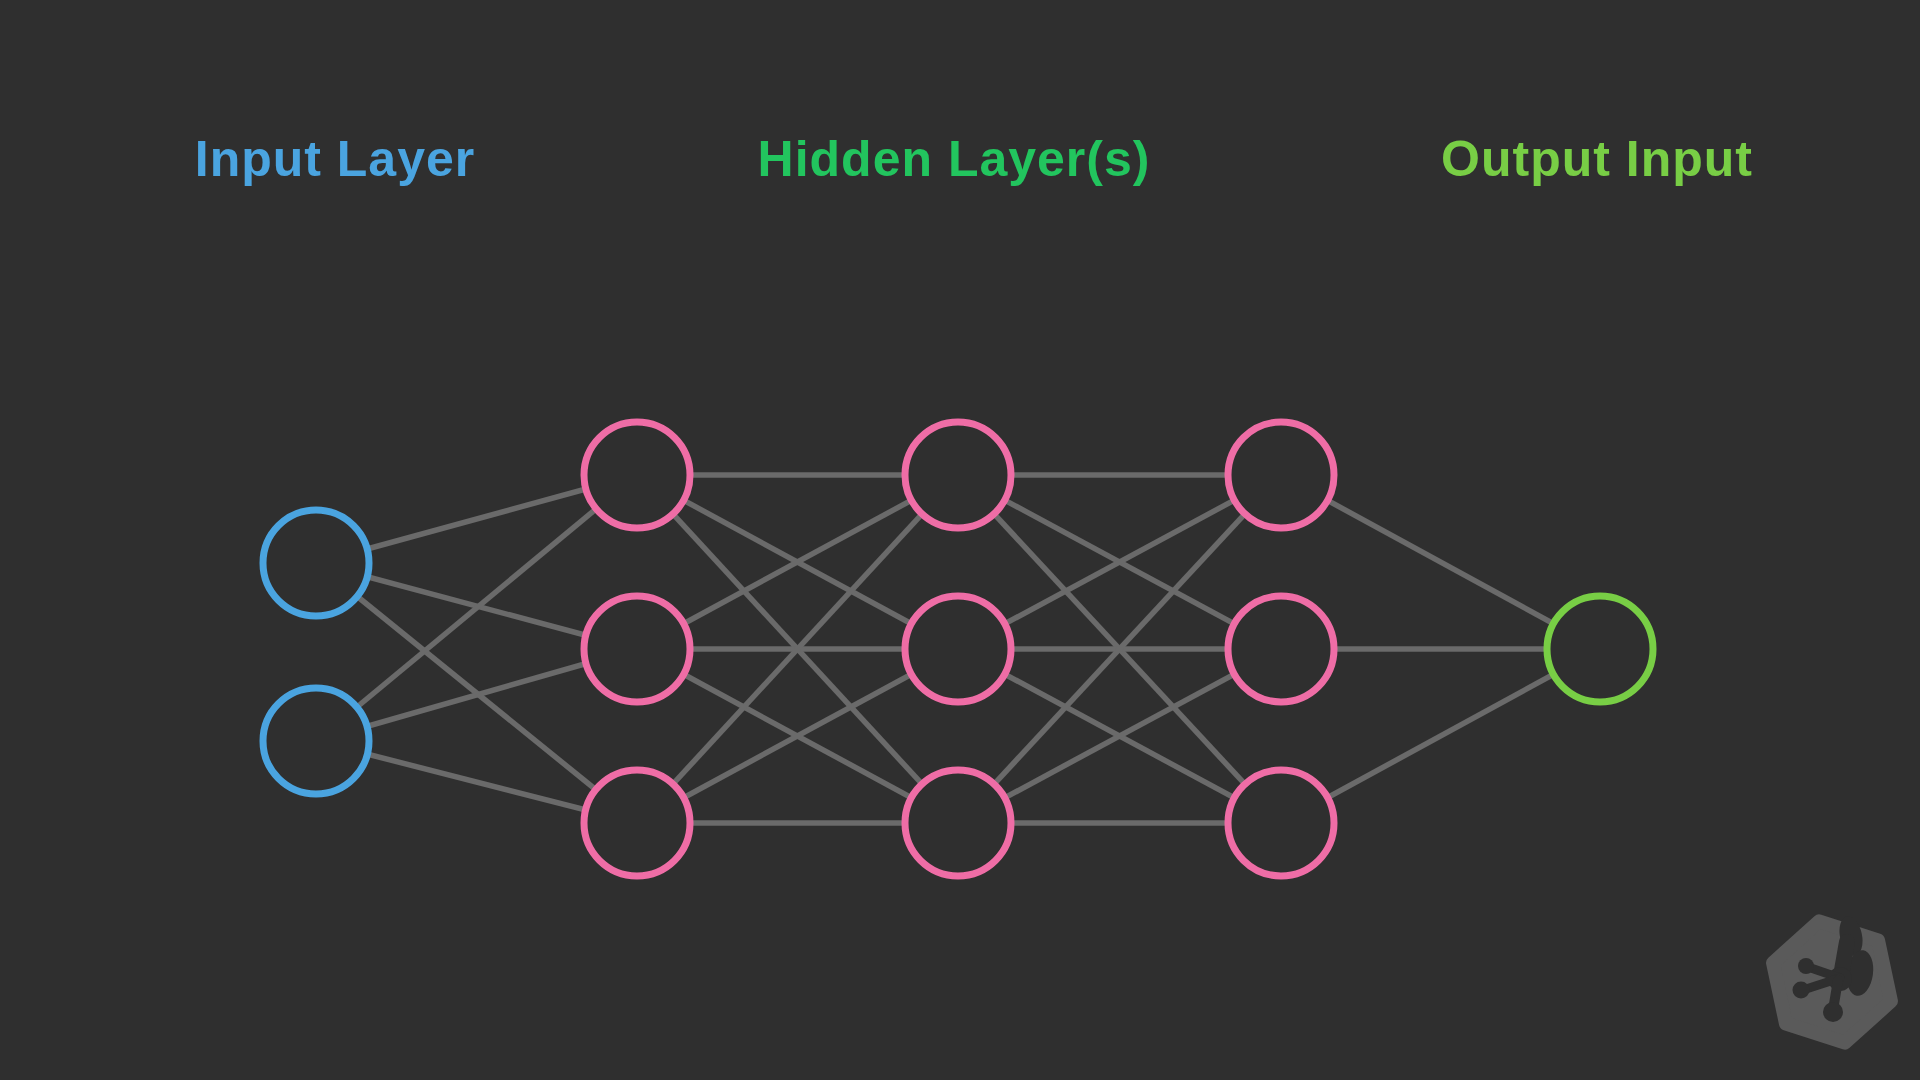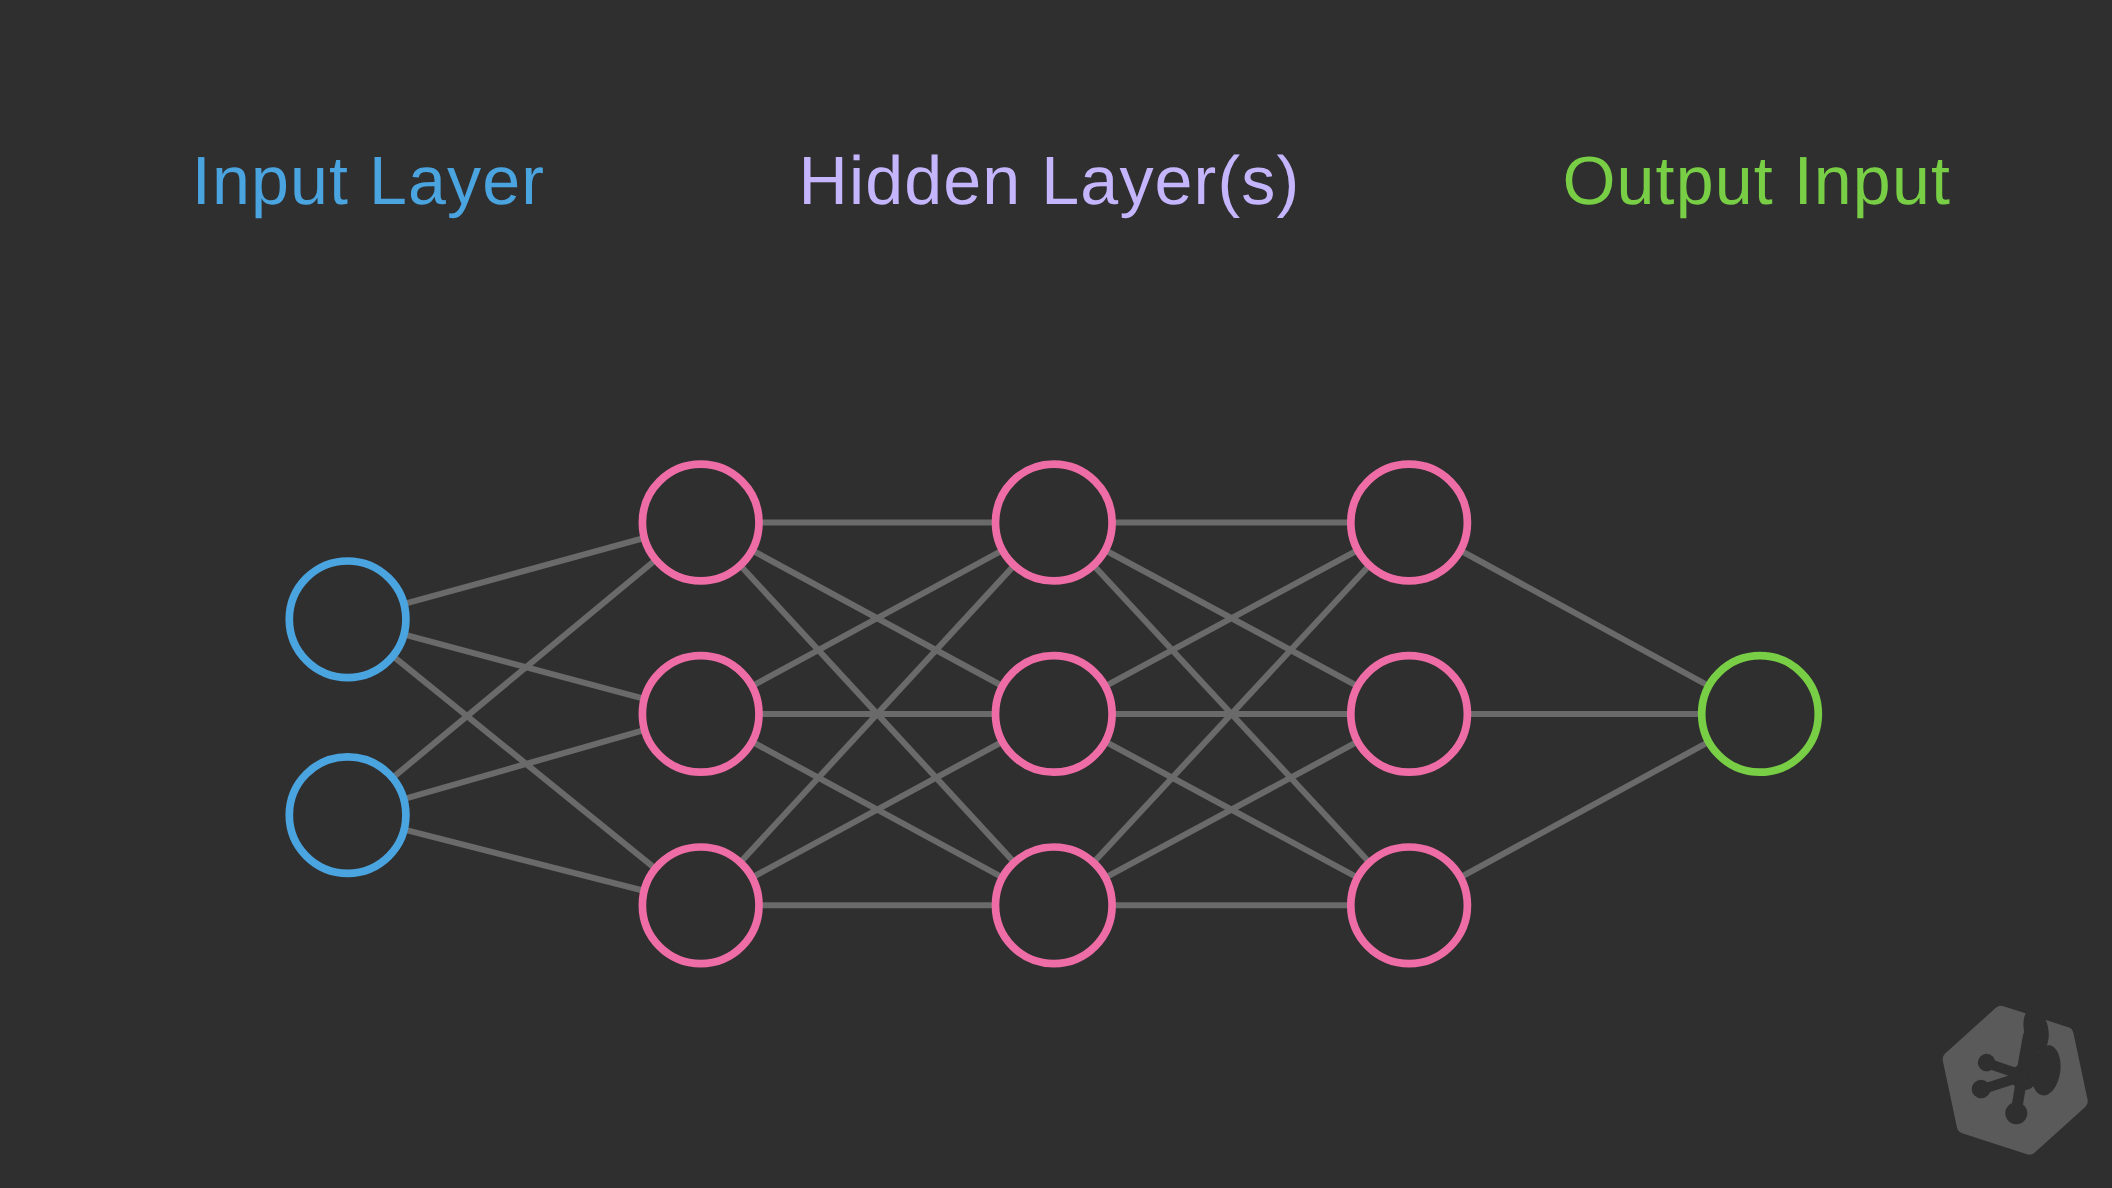--- a/index.html
+++ b/index.html
@@ -14,22 +14,22 @@
   }
   #stage {
     position: relative;
     width: 1920px;
     height: 1080px;
     overflow: hidden;
   }
   .layer-label {
     position: absolute;
     transform: translateX(-50%);
-    font-size: 62px;
-    font-weight: 400;
+    font-size: 50px;
+    font-weight: 700;
     letter-spacing: 1px;
     white-space: nowrap;
     line-height: 1;
     user-select: none;
   }
   #network {
     position: absolute;
     left: 0;
     top: 0;
   }
@@ -38,21 +38,21 @@
     left: 1750px;
     top: 900px;
   }
 </style>
 </head>
 <body style="background: rgb(47, 47, 47);">
 
 <div id="stage" style="background: rgb(47, 47, 47);">
 
   <div class="layer-label" style="color: rgb(74, 164, 224); left: 335px; top: 134px;">Input Layer</div>
-  <div class="layer-label" style="color: #c4b5fd; left: 954px; top: 134px;">Hidden Layer(s)</div>
+  <div class="layer-label" style="color: #22c55e; left: 954px; top: 134px;">Hidden Layer(s)</div>
   <div class="layer-label" style="color: rgb(120, 206, 69); left: 1597px; top: 134px;">Output Input</div>
 
   <svg id="network" width="1920" height="1080" viewBox="0 0 1920 1080" xmlns="http://www.w3.org/2000/svg">
     <g id="edges">
         <line x1="316" y1="563" x2="637" y2="475" stroke="#6a6a6a" stroke-width="5.5"></line>
         <line x1="316" y1="563" x2="637" y2="649" stroke="#6a6a6a" stroke-width="5.5"></line>
         <line x1="316" y1="563" x2="637" y2="823" stroke="#6a6a6a" stroke-width="5.5"></line>
         <line x1="316" y1="741" x2="637" y2="475" stroke="#6a6a6a" stroke-width="5.5"></line>
         <line x1="316" y1="741" x2="637" y2="649" stroke="#6a6a6a" stroke-width="5.5"></line>
         <line x1="316" y1="741" x2="637" y2="823" stroke="#6a6a6a" stroke-width="5.5"></line>

